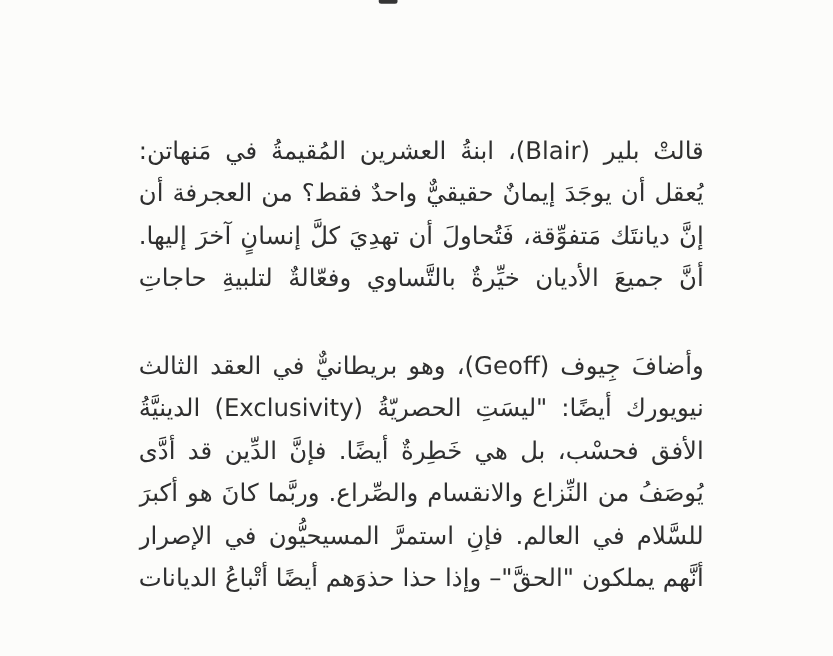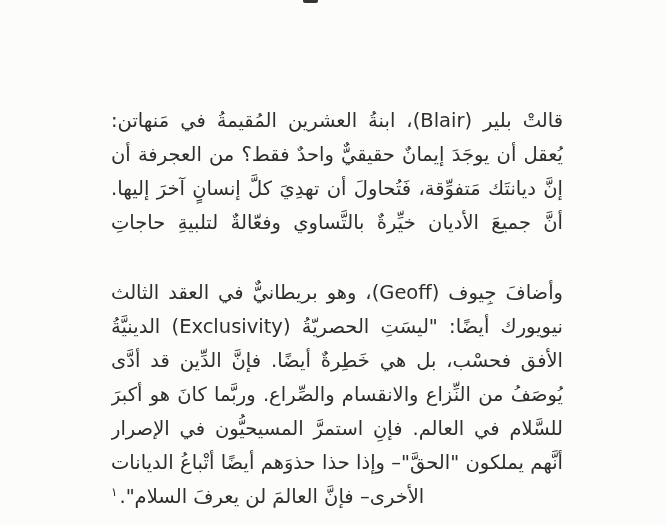--- a/index.html
+++ b/index.html
@@ -82,17 +82,16 @@
       <div class="line">أنَّ جميعَ الأديان خيِّرةٌ بالتَّساوي وفعّالةٌ لتلبيةِ حاجاتِ أتْباعها".</div>
     </div>
 
     <div class="para para2">
       <div class="line">وأضافَ جِيوف (Geoff)، وهو بريطانيٌّ في العقد الثالث يقيمُ في</div>
       <div class="line">نيويورك أيضًا: "ليسَتِ الحصريّةُ (Exclusivity) الدينيَّةُ ضيّقةَ</div>
       <div class="line">الأفق فحسْب، بل هي خَطِرةٌ أيضًا. فإنَّ الدِّين قد أدَّى إلى ما لا</div>
       <div class="line">يُوصَفُ من النِّزاع والانقسام والصِّراع. وربَّما كانَ هو أكبرَ عدوٌّ</div>
       <div class="line">للسَّلام في العالم. فإنِ استمرَّ المسيحيُّون في الإصرار على</div>
       <div class="line">أنَّهم يملكون "الحقَّ"– وإذا حذا حذوَهم أيضًا أتْباعُ الديانات</div>
-      <div class="line flush-left"><span>الأخرى– فإنَّ العالمَ لن يعرفَ السلام".</span><sup class="fn">١</sup></div>
     </div>
 
   </div>
 </div>
 
 </body></html>

